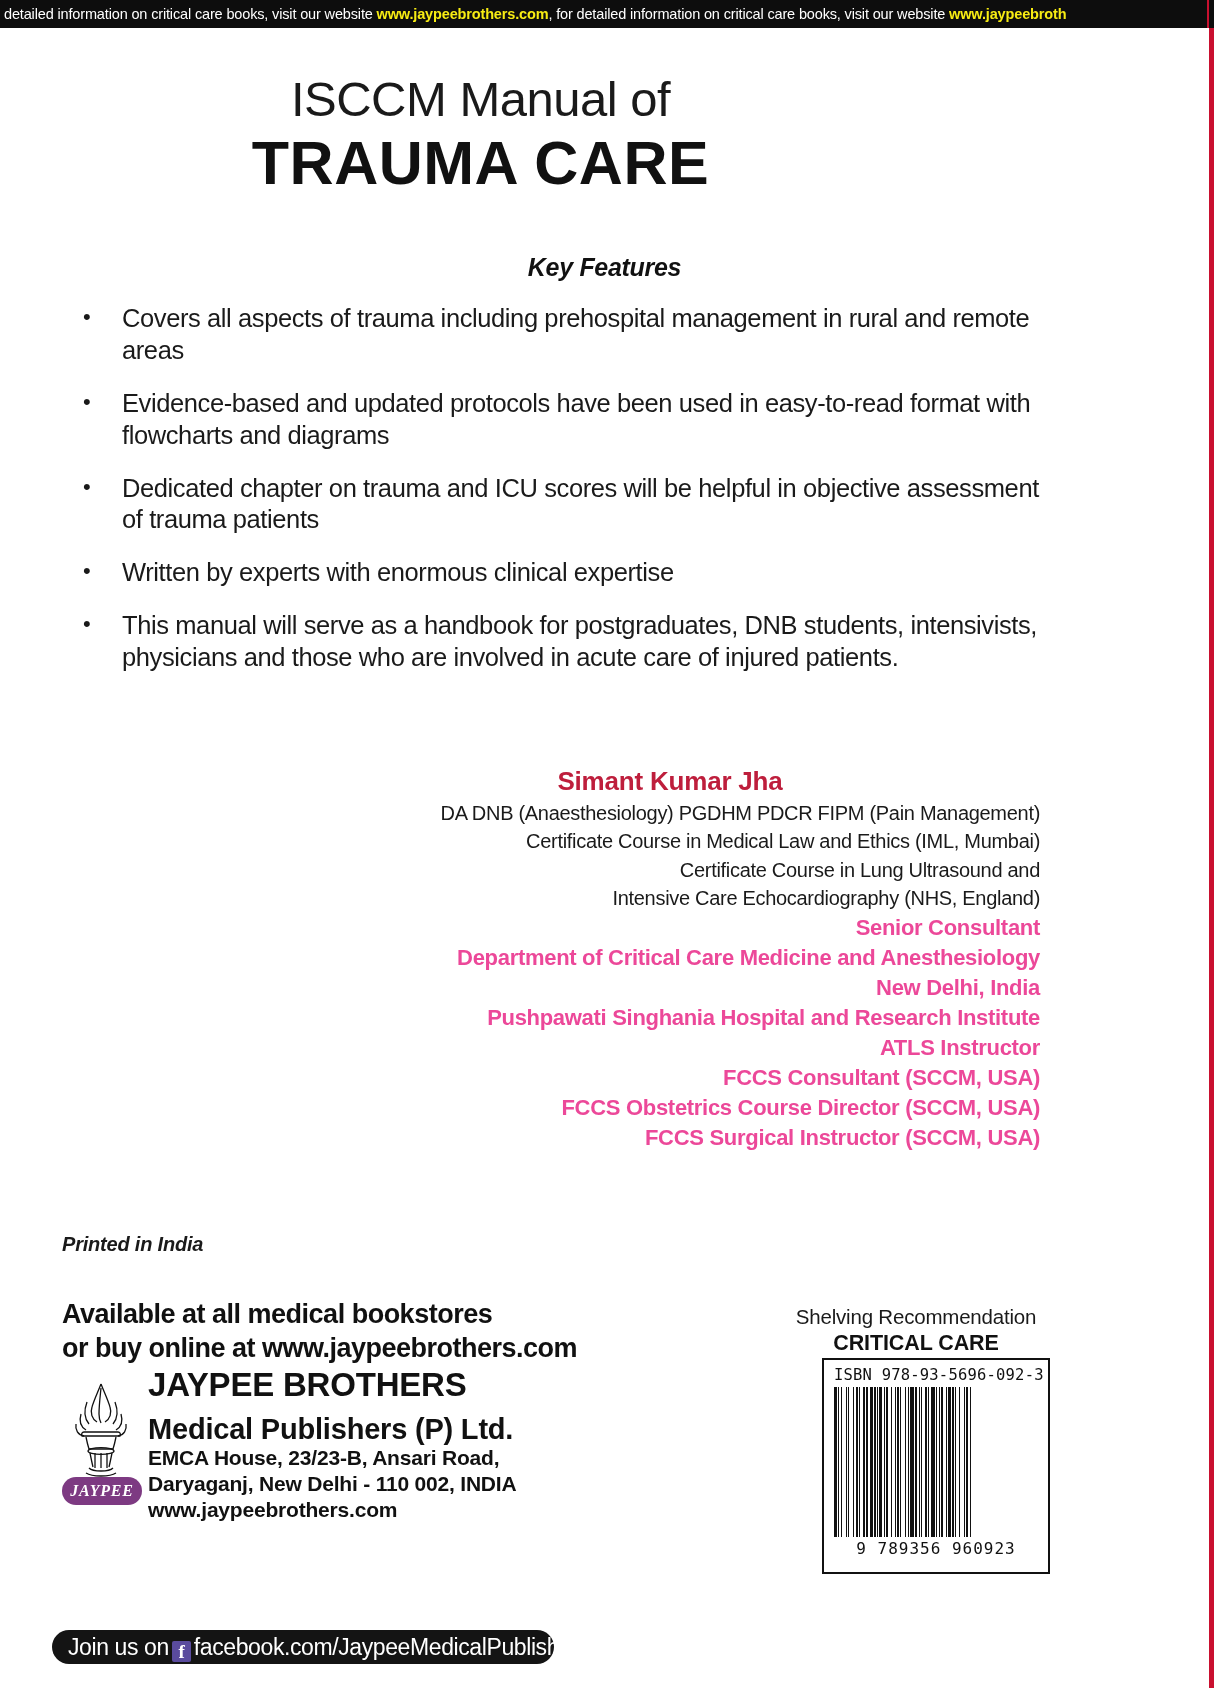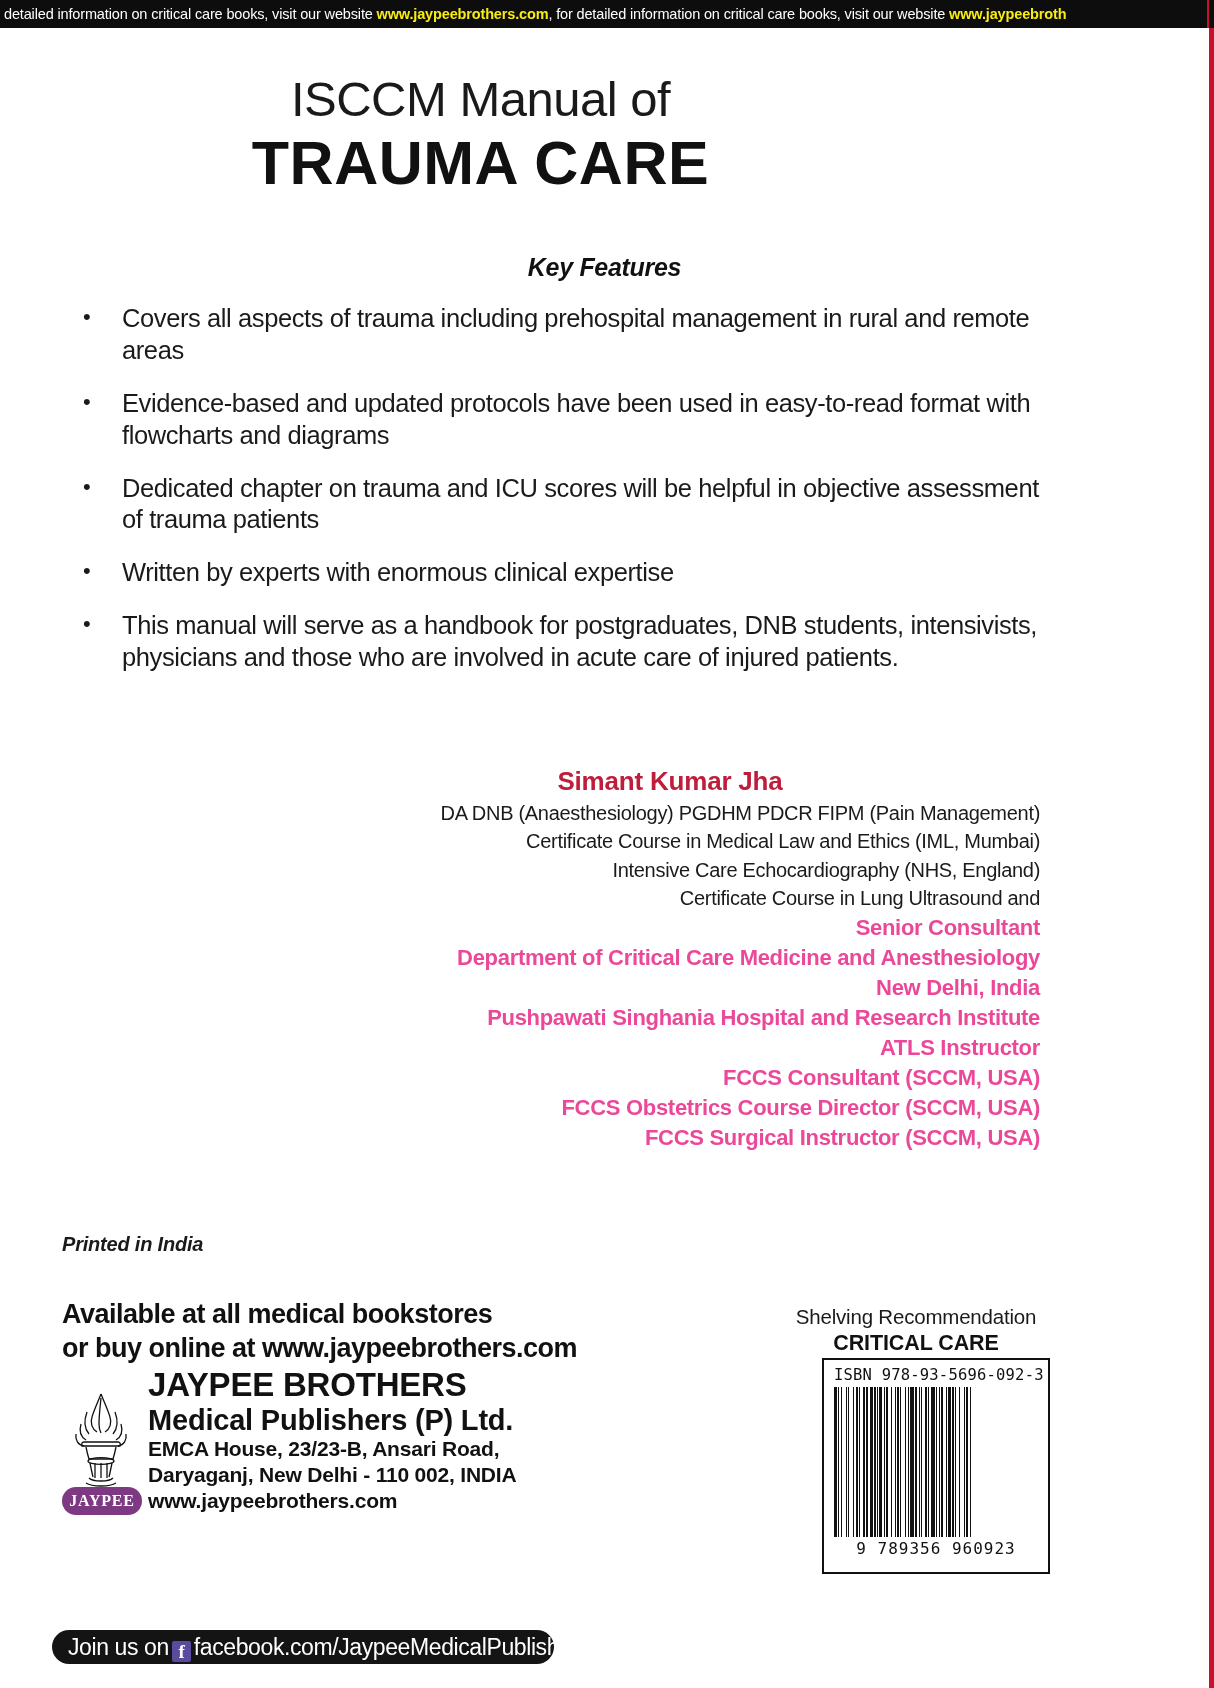--- a/index.html
+++ b/index.html
@@ -174,24 +174,25 @@
 
   
   #publisher-block {
     position: absolute;
     top: 1368px;
     left: 58px;
     width: 530px;
   }
   #logo-wrap {
     position: absolute;
-    top: 22px;
+    top: 12px;
     left: 4px;
     width: 80px;
     height: 125px;
+    font-style: italic;
   }
   #logo-lamp {
     position: absolute;
     top: 0; left: 6px;
     width: 66px;
     height: 98px;
   }
   #logo-badge {
     position: absolute;
     bottom: 0;
@@ -217,21 +218,21 @@
     color: #111111;
     line-height: 1.05;
     letter-spacing: -0.2px;
   }
   #pub-name2 {
     font-size: 29px;
     font-weight: bold;
     color: #111111;
     line-height: 1.12;
     letter-spacing: -0.2px;
-    margin-top: 1px;
+    margin-top: 10px;
   }
   .pub-addr {
     font-size: 21px;
     font-weight: bold;
     color: #111111;
     line-height: 1.24;
     letter-spacing: -0.2px;
   }
 
   
@@ -365,22 +366,22 @@
     <div class="feature-item">
       <span class="feature-bullet">•</span>
       <span class="feature-text">This manual will serve as a handbook for postgraduates, DNB students, intensivists, physicians and those who are involved in acute care of injured patients.</span>
     </div>
   </div>
 
   <div id="author-block">
     <div id="author-name">Simant Kumar Jha</div>
     <div class="author-cred-small">DA DNB (Anaesthesiology) PGDHM PDCR FIPM (Pain Management)</div>
     <div class="author-cred-small">Certificate Course in Medical Law and Ethics (IML, Mumbai)</div>
+    <div class="author-cred-small">Certificate Course in Lung Ultrasound and</div>
     <div class="author-cred-small">Intensive Care Echocardiography (NHS, England)</div>
-    <div class="author-cred-small">Certificate Course in Lung Ultrasound and</div>
     <div class="author-cred-large">Senior Consultant</div>
     <div class="author-cred-large">Department of Critical Care Medicine and Anesthesiology</div>
     <div class="author-cred-large">New Delhi, India</div>
     <div class="author-cred-large">Pushpawati Singhania Hospital and Research Institute</div>
     <div class="author-cred-large">ATLS Instructor</div>
     <div class="author-cred-large">FCCS Consultant (SCCM, USA)</div>
     <div class="author-cred-large">FCCS Obstetrics Course Director (SCCM, USA)</div>
     <div class="author-cred-large">FCCS Surgical Instructor (SCCM, USA)</div>
   </div>
 

